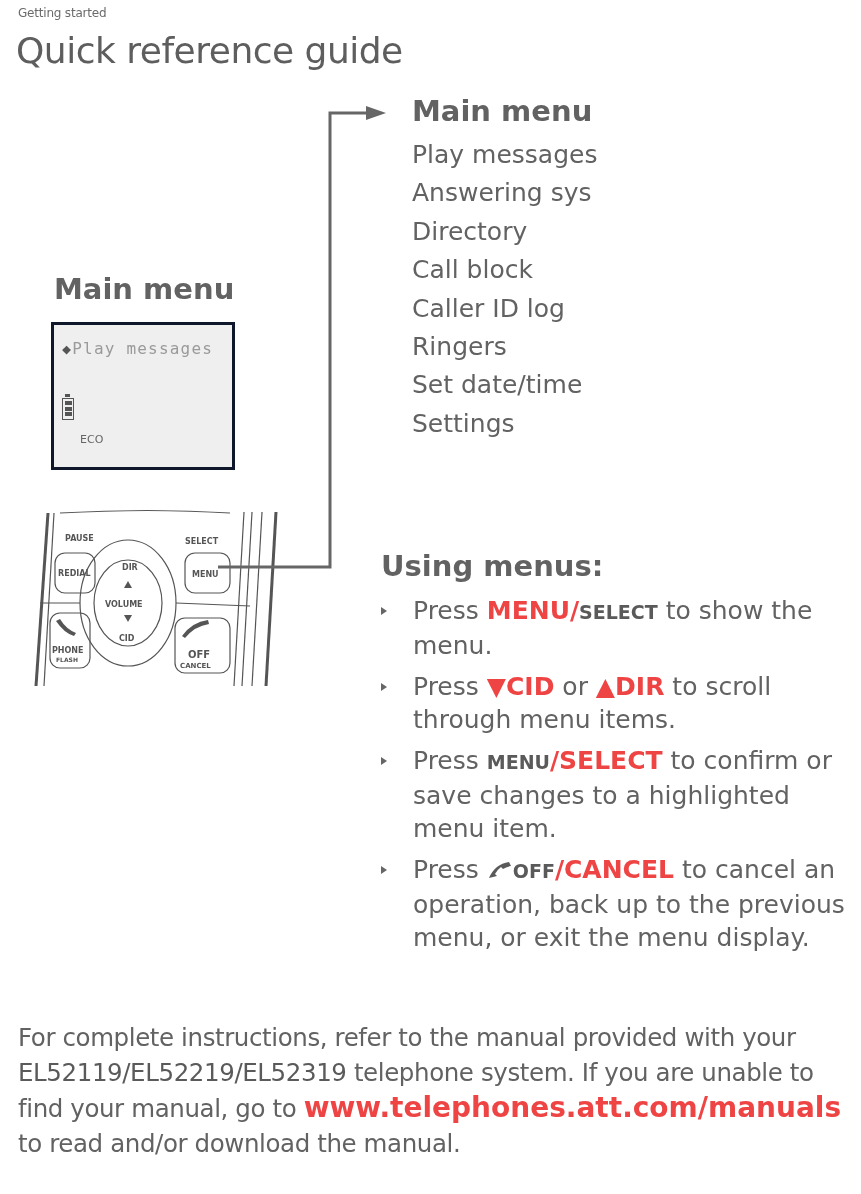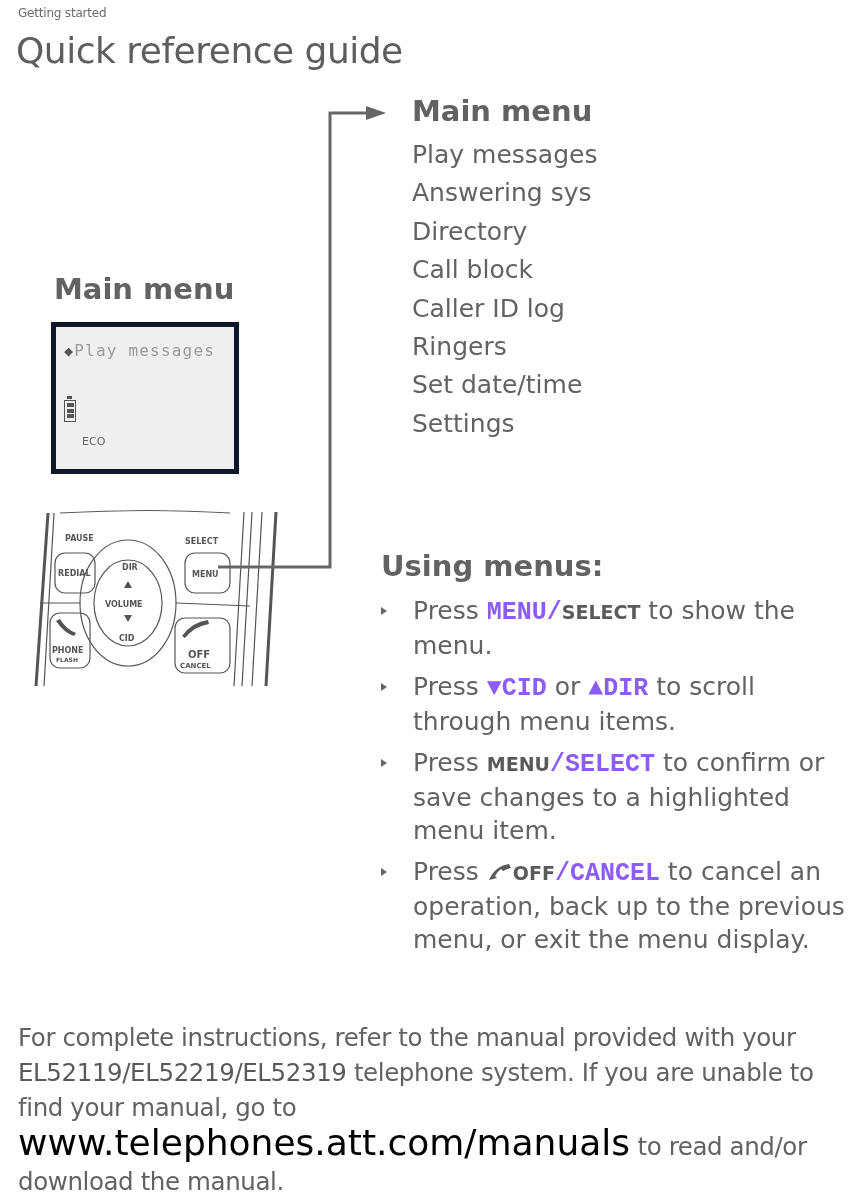--- a/index.html
+++ b/index.html
@@ -3,42 +3,42 @@
   <meta charset="utf-8">
   <style>
     html, body { margin:0; padding:0; background:#ffffff; }
     body { width:861px; height:1194px; position:relative; overflow:hidden;
            font-family:"DejaVu Sans", sans-serif; color:#5f5f5f; }
     .abs { position:absolute; }
     .section-label { left:18px; top:6px; font-size:12px; color:#6a6a6a; letter-spacing:-0.2px; }
     .page-title { left:16px; top:30px; font-size:36px; color:#5e5e5e; letter-spacing:-0.5px; }
     .h-bold { font-weight:bold; color:#626262; }
     .lcd-title { left:54px; top:272px; font-size:29px; }
-    .lcd { left:51px; top:322px; width:178px; height:142px; background:#efefef; border:5px solid #0f172a; }
+    .lcd { left:51px; top:322px; width:178px; height:142px; background:#efefef; border:3px solid #0f172a; }
     .lcd-row { position:absolute; left:8px; top:14px; font-family:"DejaVu Sans Mono", monospace;
                font-size:16px; color:#9a9a9a; letter-spacing:1.2px; white-space:nowrap; }
     .lcd-row .cursor { color:#555; font-size:15px; }
     .battery { position:absolute; left:8px; top:73px; width:10px; height:20px; border:1.5px solid #555; }
     .battery::before { content:""; position:absolute; left:2px; top:-5px; width:5px; height:3px; background:#555; }
     .battery .bar { position:absolute; left:1.5px; width:7px; height:4px; background:#555; }
     .eco { position:absolute; left:26px; top:108px; font-size:11px; color:#666; }
     .phone { left:30px; top:508px; width:250px; height:180px; }
     .menu-title { left:412px; top:94px; font-size:29px; }
     .menu-list { left:412px; top:136px; margin:0; padding:0; list-style:none; }
     .menu-list li { font-size:25px; line-height:38.4px; color:#626262; white-space:nowrap; }
     .using-title { left:381px; top:549px; font-size:29px; }
     .instr { left:381px; top:594px; width:475px; margin:0; padding:0; list-style:none; }
     .instr li { position:relative; padding-left:32px; font-size:25px; line-height:33px; color:#626262; margin-bottom:8px; }
     .instr li .bullet { position:absolute; left:0; top:13px; width:0; height:0;
                         border-left:6px solid #666; border-top:4px solid transparent; border-bottom:4px solid transparent; }
-    .k { font-weight:bold; color:#8b5cf6;font-family:Liberation Mono, monospace; }
+    .k { font-weight:bold; color:#ef4444; }
     .sc { font-weight:bold; font-size:19px; color:#5a5a5a; }
     .footer { left:18px; top:1020px; width:830px; font-size:24.5px; line-height:35px; color:#626262; letter-spacing:-0.4px; }
     .footer .b { font-weight:normal; color:#5a5a5a; }
-    .footer .url { font-weight:normal; font-size:36px; color:#000000; letter-spacing:0; }
+    .footer .url { font-weight:bold; font-size:28px; color:#ef4444; letter-spacing:0; }
   </style>
 </head>
 <body>
 
 <div class="abs section-label">Getting started</div>
 <div class="abs page-title">Quick reference guide</div>
 
 <div class="abs lcd-title h-bold">Main menu</div>
 <div class="abs lcd">
   <div class="lcd-row">

